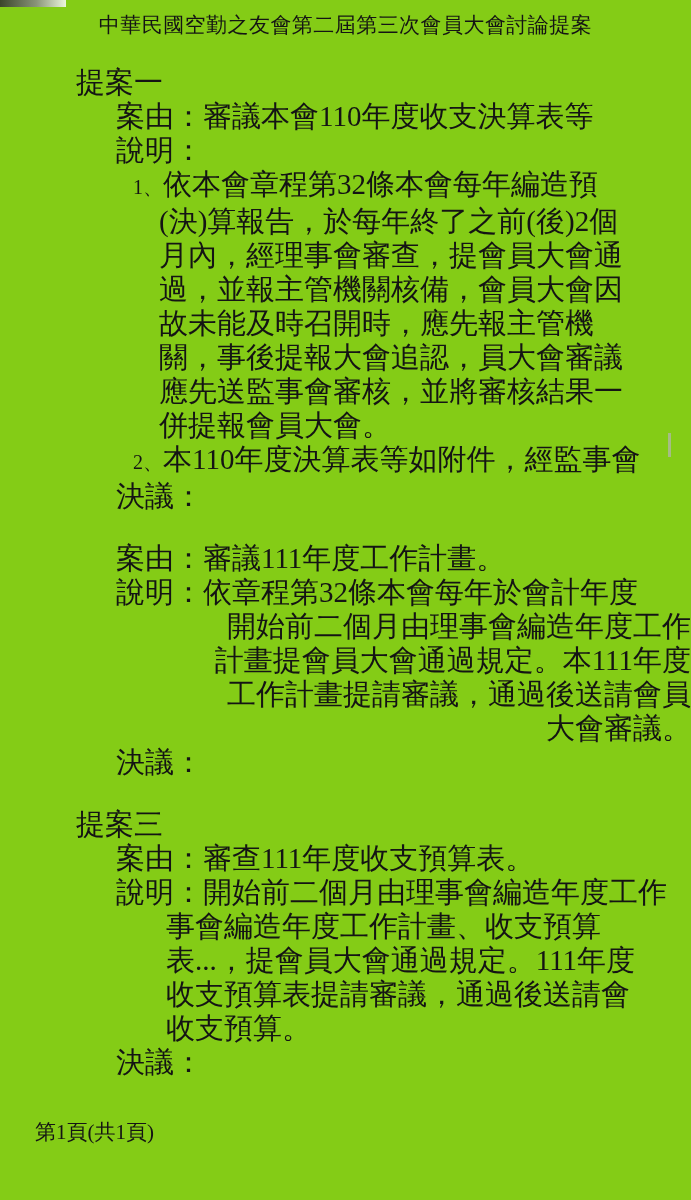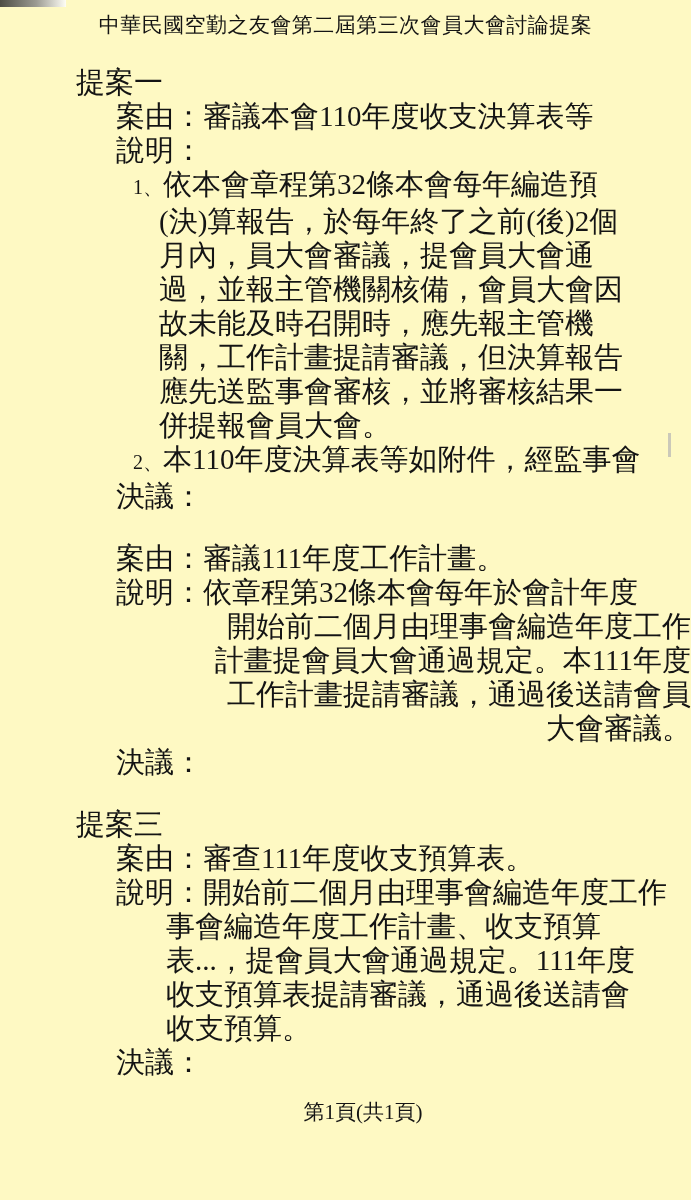--- a/index.html
+++ b/index.html
@@ -1,21 +1,21 @@
 <!DOCTYPE html>
 <html lang="zh-Hant"><head>
 <meta charset="utf-8">
 <style>
   html, body { margin: 0; padding: 0; background: #ffffff; }
   .page {
     position: relative;
     width: 691px;
     height: 1200px;
     margin: 0 auto;
-    background: #fef9c3;
+    background: #84cc16;
     overflow: hidden;
     font-family: "Liberation Serif", "DejaVu Serif", serif;
     color: #141414;
     box-sizing: border-box;
     padding-top: 12px;
   }
   
   .smudge {
     position: absolute;
     left: 0; top: 0;
@@ -45,22 +45,22 @@
   .ln-item  { margin-left: 107px; }
   .ln-item .num {
     display: inline-block;
     width: 30px;
     font-size: 20px;
   }
   .ln-icont { margin-left: 133px; }
   .ln-cont2 { margin-left: 150px; text-align: right; }
   .ln-cont3 { margin-left: 140px; }
   .footer {
-    margin-top: 20px;
-    text-align: center;
+    margin-top: 40px;
+    text-align: left;
     padding-left: 35px;
     font-size: 21px;
     line-height: 26px;
   }
 </style>
 </head>
 <body>
 
 <div class="page">
   <div class="smudge"></div>
@@ -71,27 +71,27 @@
     <div class="line heading">提案一</div>
 
   <div class="line ln-lbl"><span class="txt">案由：審議本會110年度收支決算表等</span></div>
 
   <div class="line ln-lbl"><span class="txt">說明：</span></div>
 
   <div class="line ln-item"><span class="num">1、</span><span class="txt">依本會章程第32條本會每年編造預</span></div>
 
   <div class="line ln-icont"><span class="txt">(決)算報告，於每年終了之前(後)2個</span></div>
 
-  <div class="line ln-icont"><span class="txt">月內，員大會審議，提會員大會通</span></div>
+  <div class="line ln-icont"><span class="txt">月內，經理事會審查，提會員大會通</span></div>
 
   <div class="line ln-icont"><span class="txt">過，並報主管機關核備，會員大會因</span></div>
 
   <div class="line ln-icont"><span class="txt">故未能及時召開時，應先報主管機</span></div>
 
-  <div class="line ln-icont"><span class="txt">關，工作計畫提請審議，但決算報告</span></div>
+  <div class="line ln-icont"><span class="txt">關，事後提報大會追認，員大會審議</span></div>
 
   <div class="line ln-icont"><span class="txt">應先送監事會審核，並將審核結果一</span></div>
 
   <div class="line ln-icont"><span class="txt">併提報會員大會。</span></div>
 
   <div class="line ln-item"><span class="num">2、</span><span class="txt">本110年度決算表等如附件，經監事會</span></div>
 
 
   <div class="line ln-lbl"><span class="txt">決議：</span></div>
 </section>

